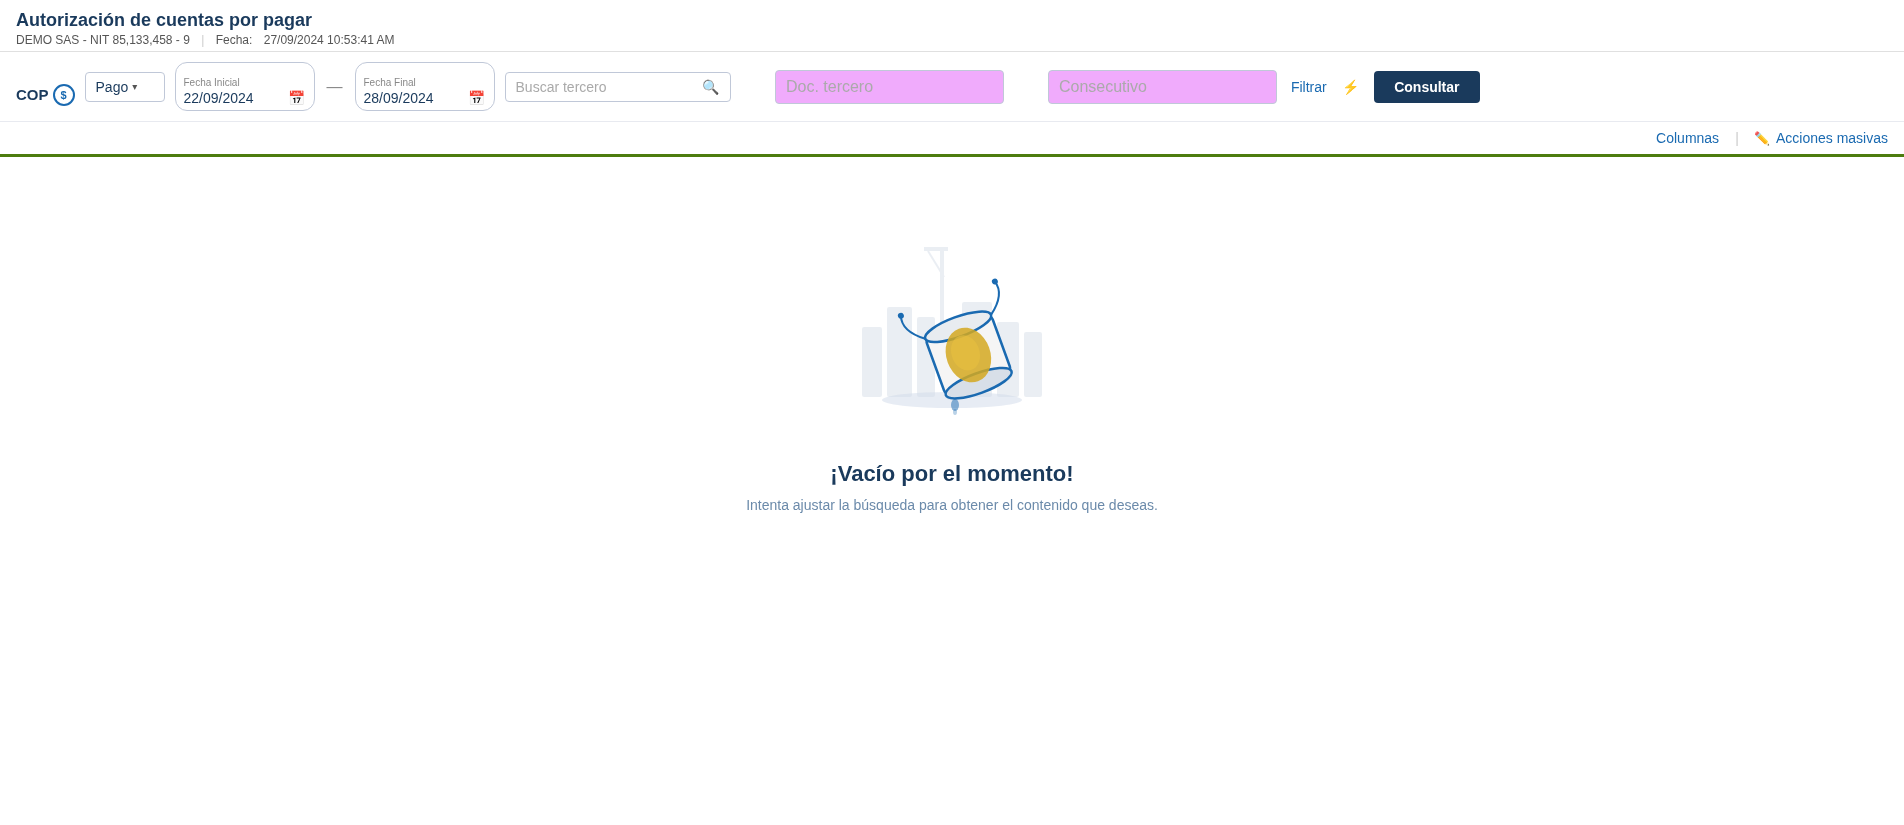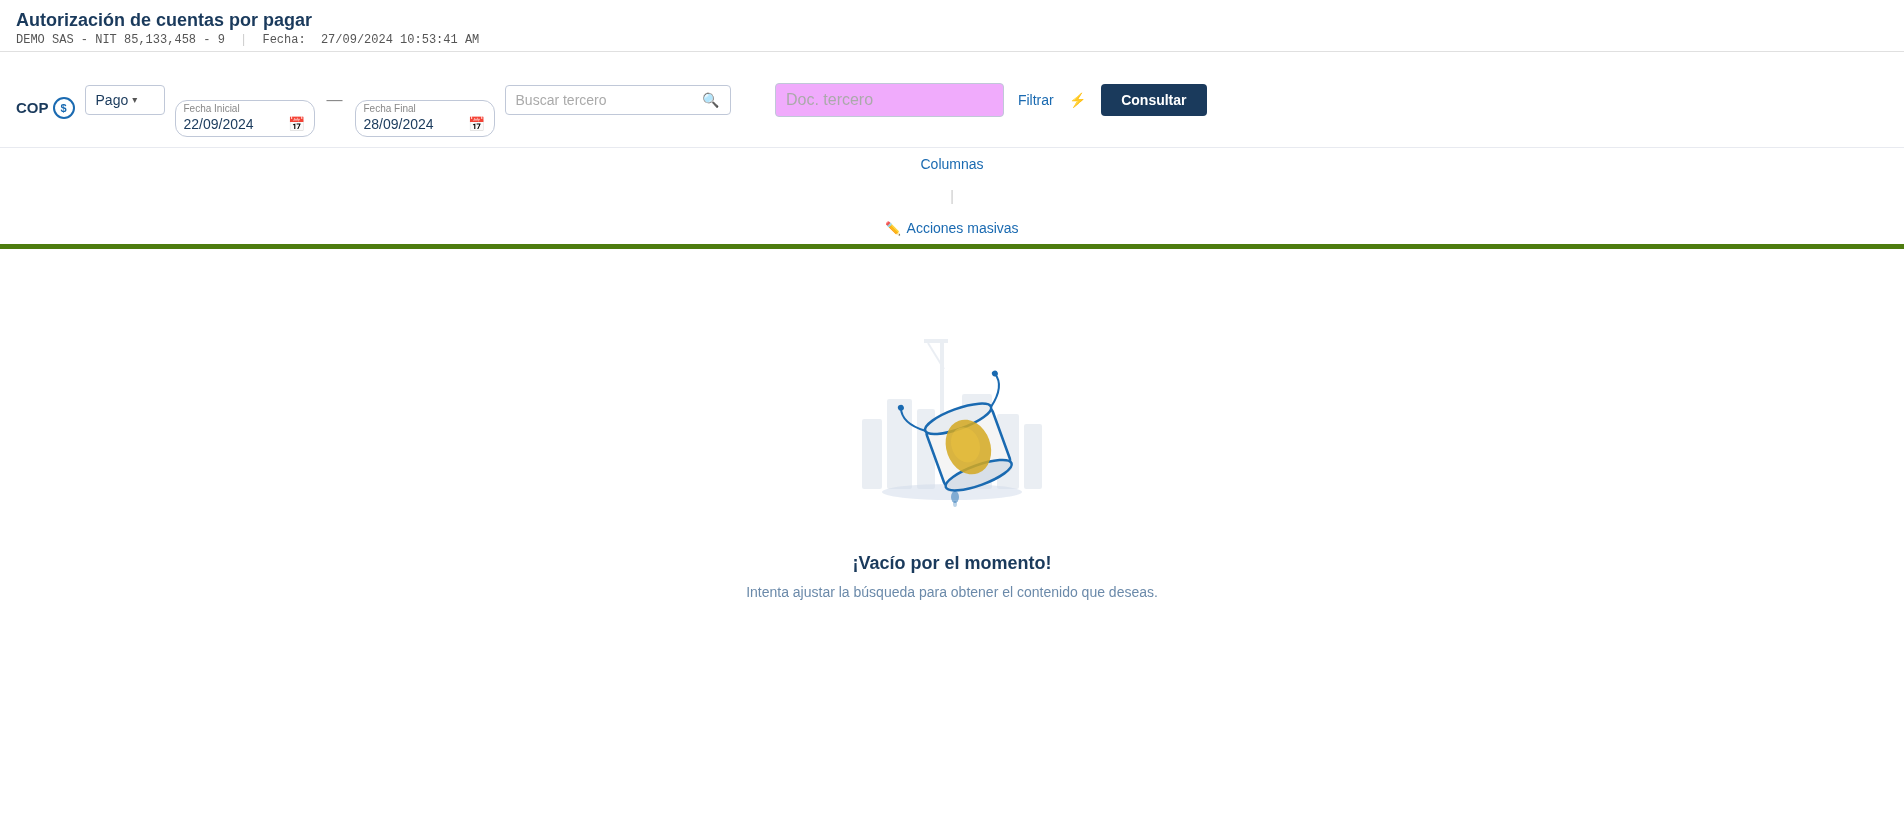--- a/index.html
+++ b/index.html
@@ -11,21 +11,20 @@
     }
     .header-title {
       font-size: 18px;
       font-weight: 600;
       color: #1a3a5c;
     }
     .header-sub {
       font-size: 12px;
       color: #555;
       margin-top: 2px;
-      font-family: Liberation Mono, monospace;
     }
     .header-sub span {
       margin-right: 8px;
     }
     .header-sub .divider {
       color: #ccc;
       margin-right: 8px;
     }
 
     .toolbar {
@@ -78,24 +77,23 @@
       font-size: 10px;
       color: #555;
     }
 
     .date-field {
       position: relative;
       display: flex;
       flex-direction: column;
       border: 1px solid #c0c8d8;
       border-radius: 12px;
-      padding: 2px 8px 4px 8px;
+      padding: 14px 8px 4px 8px;
       background: #fff;
       min-width: 140px;
-      margin-top: 38px;
     }
     .date-field label {
       font-size: 10px;
       color: #888;
       margin-bottom: 2px;
     }
     .date-field .date-value-row {
       display: flex;
       align-items: center;
       justify-content: space-between;
@@ -178,25 +176,24 @@
       border-radius: 4px;
       padding: 8px 20px;
       font-size: 14px;
       font-weight: 700;
       cursor: pointer;
     }
 
     .action-bar {
       display: flex;
       align-items: center;
-      justify-content: flex-start;
+      justify-content: flex-end;
       padding: 8px 16px;
-      border-bottom: 5px solid #4d7c0f;
+      border-bottom: 3px solid #4d7c0f;
       gap: 16px;
-      flex-direction: column;
     }
     .action-bar .columns-btn {
       color: #1a6ab1;
       font-size: 14px;
       font-weight: 500;
       cursor: pointer;
       background: none;
       border: none;
     }
     .action-bar .divider-v {
@@ -226,21 +223,21 @@
       text-align: center;
     }
 
     .empty-illustration {
       width: 240px;
       height: 220px;
       margin-bottom: 24px;
     }
 
     .empty-title {
-      font-size: 18px;
+      font-size: 22px;
       font-weight: 600;
       color: #1a3a5c;
       margin-bottom: 10px;
     }
 
     .empty-subtitle {
       font-size: 14px;
       color: #6b8aaa;
     }
   </style>
@@ -289,20 +286,21 @@
     </div>
   </div>
 
   <div class="search-field">
     <input type="text" placeholder="Buscar tercero" style="">
     <span class="search-icon">🔍</span>
   </div>
 
   <input class="text-input" type="text" placeholder="Doc. tercero" style="">
 
+  <input class="text-input" type="text" placeholder="Consecutivo" style="">
 
   <button class="filtrar-btn">
     <span>Filtrar</span>
     <span class="filter-icon">⚡</span>
   </button>
 
   <button class="consultar-btn">
     <span>Consultar</span>
   </button>
 

